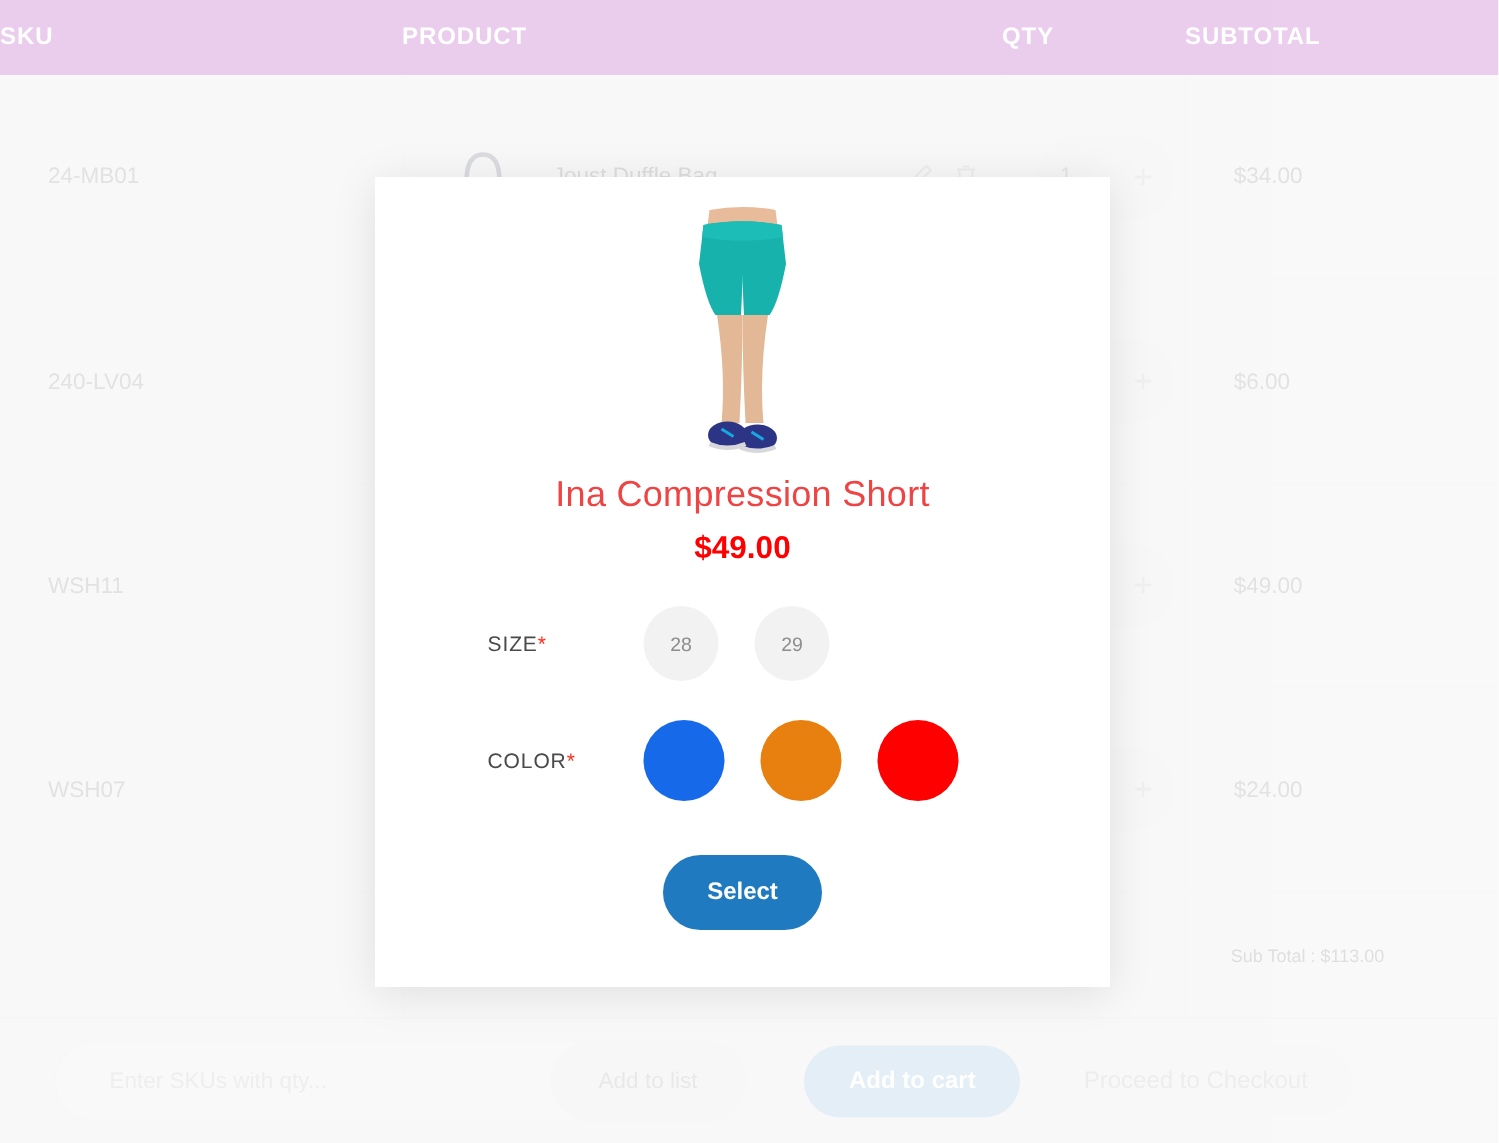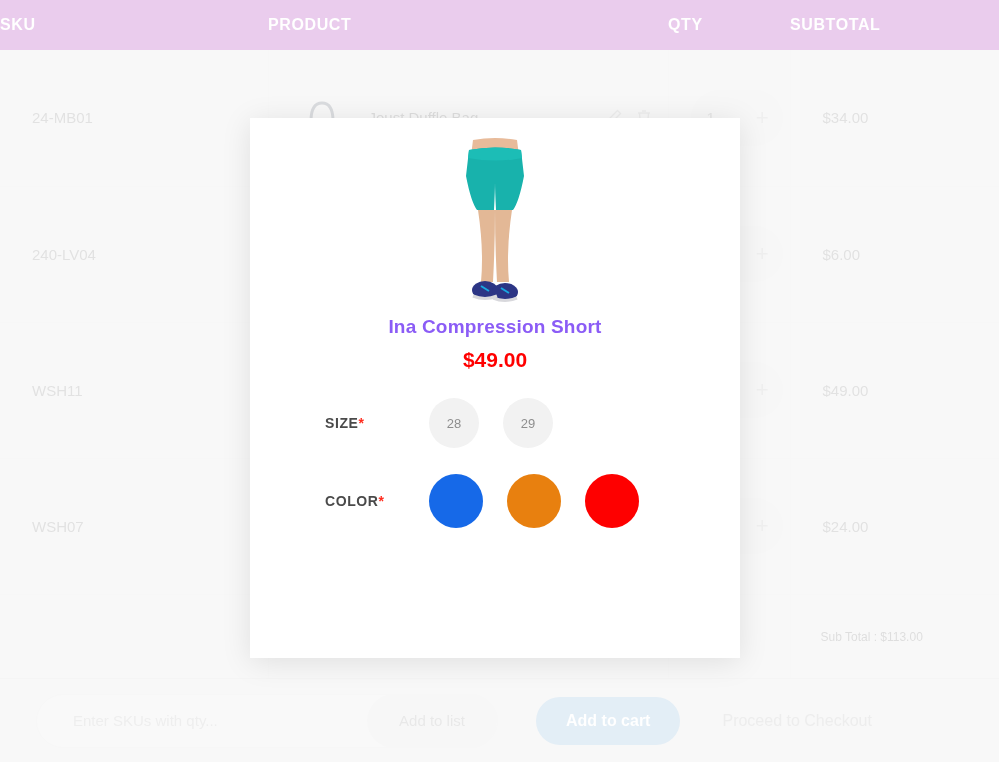--- a/index.html
+++ b/index.html
@@ -152,35 +152,35 @@
     width: 490px; height: 540px;
     background: #ffffff;
     box-shadow: 0 4px 28px rgba(0,0,0,0.10);
     z-index: 20;
     display: flex; flex-direction: column; align-items: center;
     padding-top: 8px;
   }
   .hero { width: 200px; height: 168px; margin-top: 12px; position: relative; }
   .modal-title {
     margin-top: 10px;
-    font-size: 19px; font-weight: bold; color: #8b5cf6;
+    font-size: 24px; font-weight: normal; color: #ef4444;
     letter-spacing: 0.2px;
   }
   .modal-price {
     margin-top: 10px;
     font-size: 21px; color: #ff0000; font-weight: bold;
   }
 
   .opt-row {
     display: flex; align-items: center;
     width: 340px; margin-top: 26px;
   }
   .opt-label {
     width: 104px; flex: none;
-    font-size: 14px; font-weight: bold; color: #4a4a4a;
+    font-size: 14px; font-weight: normal; color: #4a4a4a;
     letter-spacing: 0.6px;
   }
   .req { color: #ff2d1f; }
   .swatches { display: flex; gap: 24px; }
   .size-sw {
     width: 50px; height: 50px; border-radius: 50%;
     background: #f2f2f2;
     display: flex; align-items: center; justify-content: center;
     font-size: 13px; color: #8e8e8e; cursor: pointer;
   }
@@ -405,17 +405,18 @@
         <span>COLOR</span><span class="req">*</span>
       </div>
       <div class="swatches">
         <div class="color-sw" style="background:#1669e8"></div>
         <div class="color-sw" style="background:#e8800f"></div>
         <div class="color-sw" style="background:#fe0000"></div>
       </div>
     </div>
 
     <div class="modal-actions">
+      <button class="btn-select">Select</button>
     </div>
 
   </div>
 
 </div>
 
 </body></html>

